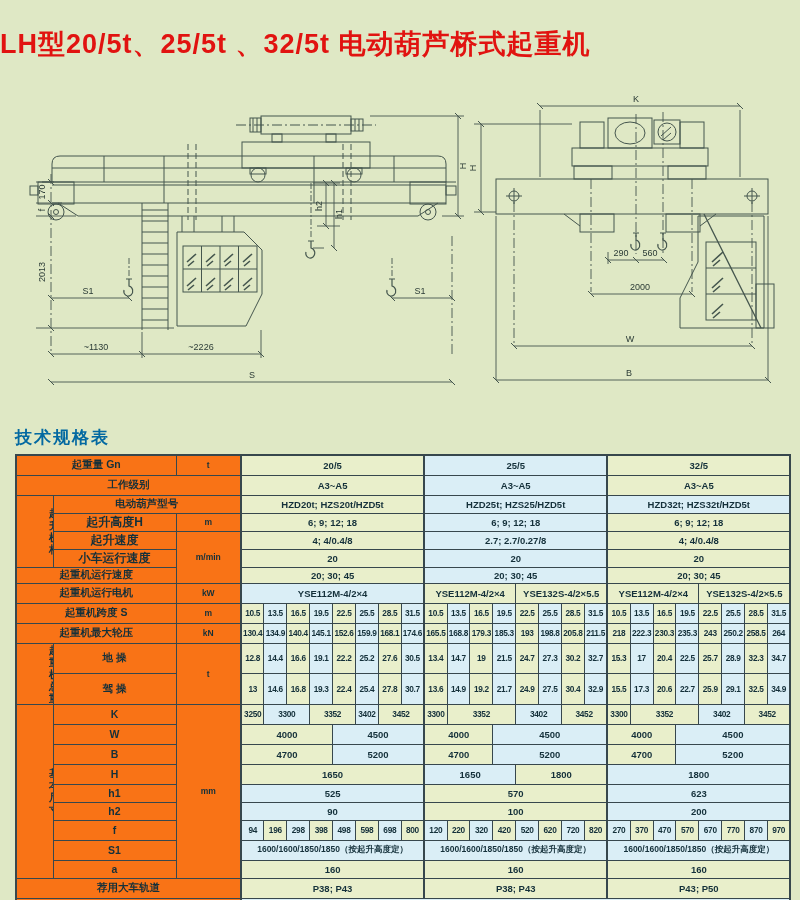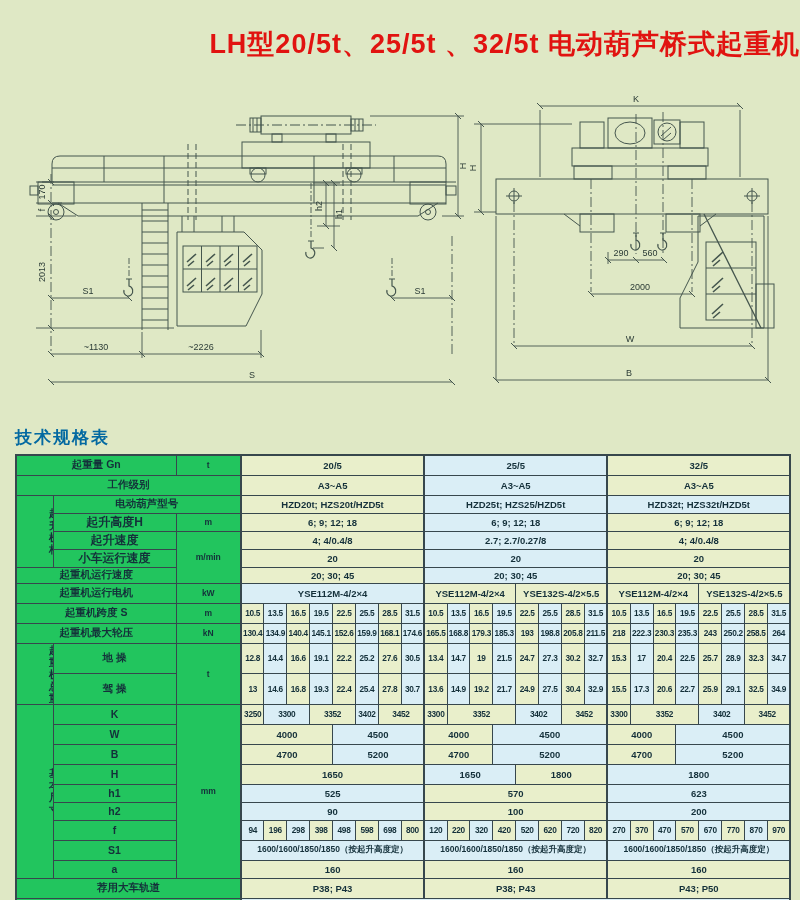--- a/index.html
+++ b/index.html
@@ -1,31 +1,31 @@
 <!DOCTYPE html>
 <html><head>
 <meta charset="utf-8">
 <style>
   html,body{margin:0;padding:0;}
   .page{position:relative;width:800px;height:900px;background:#dfe8c5;
         font-family:"Liberation Sans","DejaVu Sans",sans-serif;overflow:hidden;}
-  .title{position:absolute;left:0;right:0;top:26px;text-align:right;
+  .title{position:absolute;left:0;right:0;top:26px;text-align:left;
          font-size:27px;font-weight:bold;color:#e11310;letter-spacing:1px;}
   .drawing{position:absolute;}
   .dwg-left{left:14px;top:86px;}
   .dwg-right{left:468px;top:84px;}
   svg text{font-family:"Liberation Sans","DejaVu Sans",sans-serif;font-size:9px;fill:#2b3b36;}
   .table-heading{position:absolute;left:15px;top:426px;font-size:17px;
                  font-weight:bold;color:#0369a1;letter-spacing:2px;}
   .spec{position:absolute;left:15px;top:454px;border-collapse:collapse;
         table-layout:fixed;width:775px;border:2px solid #37474d;}
   .spec td{border:1px solid #37474d;text-align:center;vertical-align:middle;
            font-size:9.5px;font-weight:bold;color:#14303a;padding:0;
            overflow:hidden;white-space:nowrap;}
-  .spec td.L{background:#22c55e;font-size:10.5px;}
+  .spec td.L{background:#f97316;font-size:10.5px;}
   .spec td.G{background:#e9efcb;}
   .spec td.B{background:#daeef6;}
   .spec td.v{white-space:pre-line;line-height:1.15;padding-left:32px;}
   .spec td.sm{font-size:12px;}
   .spec td.n{font-size:8.3px;letter-spacing:-0.3px;}
   .spec td.sl{border-left:2px solid #37474d;}
   .spec td.u{font-size:8.5px;}
 </style>
 </head>
 <body>

